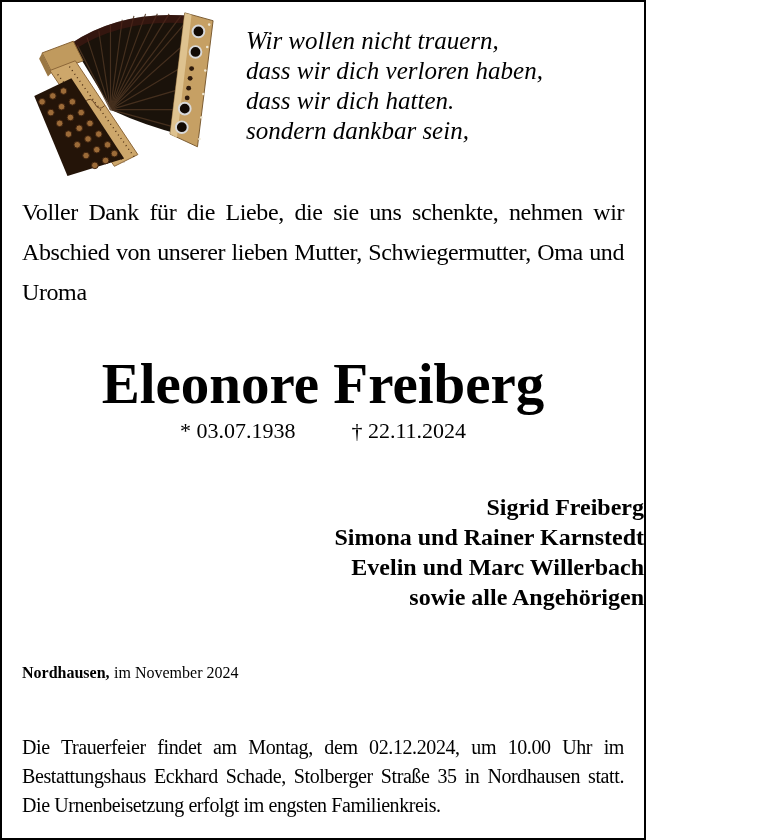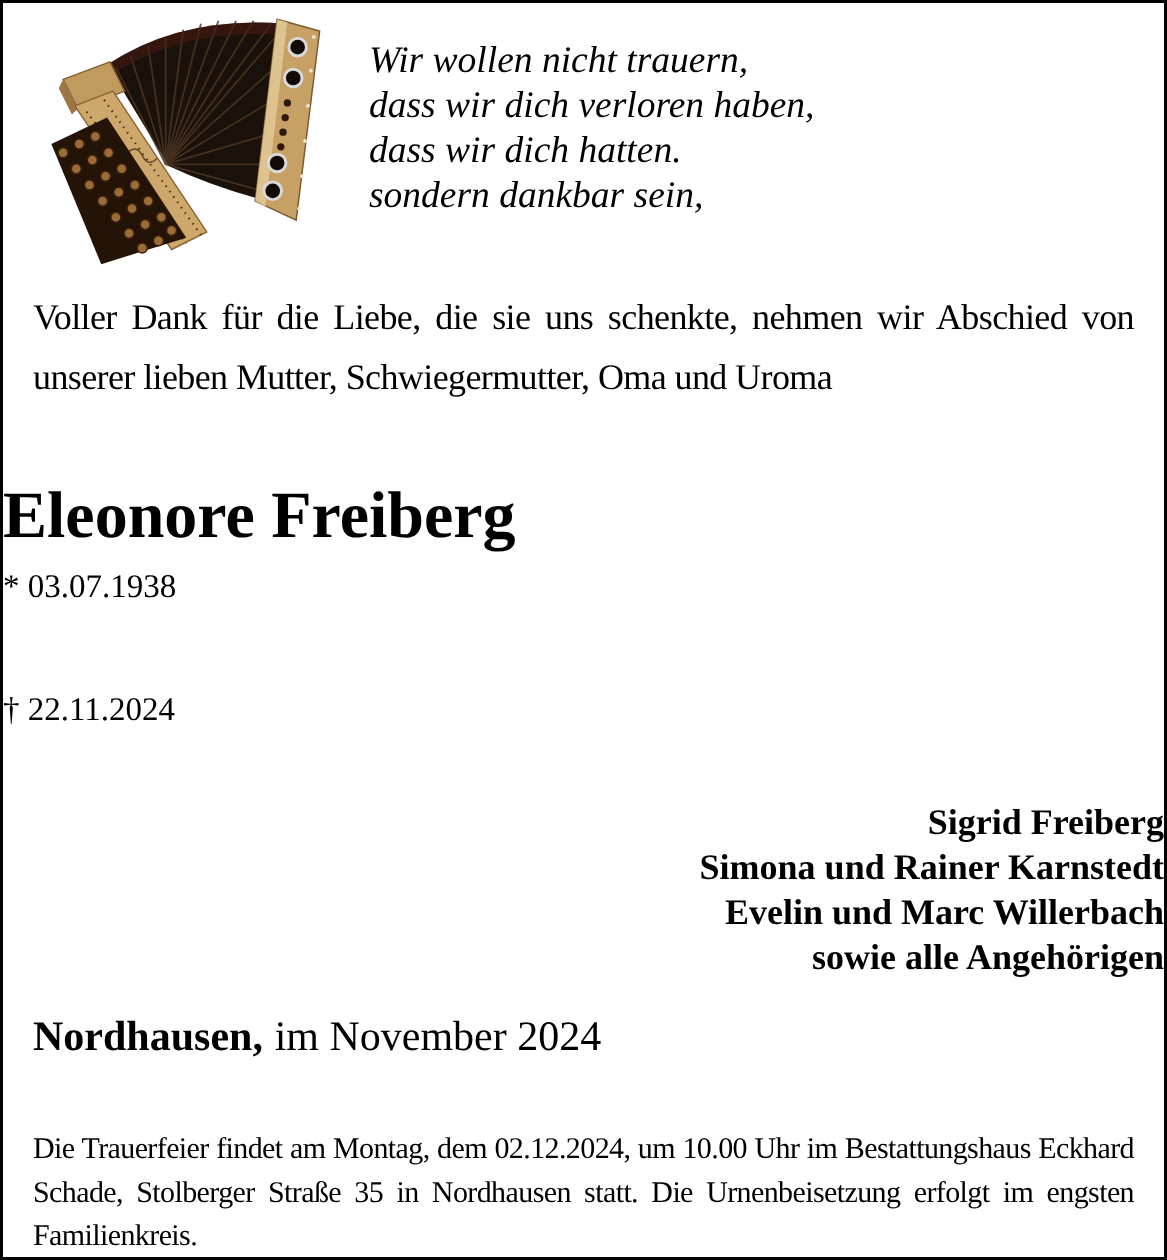--- a/index.html
+++ b/index.html
@@ -1,18 +1,18 @@
 <!DOCTYPE html>
 <html><head>
 <meta charset="utf-8">
 <style>
   html, body { margin: 0; padding: 0; background: #ffffff; }
   .page {
     position: relative;
-    width: 778px;
+    width: 646px;
     height: 840px;
     box-sizing: border-box;
     border: 2px solid #000000;
     background: #ffffff;
     color: #000000;
     font-family: "Liberation Serif", "DejaVu Serif", serif;
     overflow: hidden;
   }
   .header-row {
     display: flex;
@@ -34,43 +34,42 @@
   }
   .intro {
     margin: 8px 20px 0 20px;
     font-size: 24px;
     line-height: 40px;
     text-align: justify;
     letter-spacing: -0.4px;
   }
   .deceased-name {
     margin: 44px 0 0 0;
-    text-align: left;
-    font-size: 44px;
+    text-align: center;
+    font-size: 57px;
     line-height: 56px;
     font-weight: bold;
   }
   .dates-row {
     margin-top: 6px;
     display: flex;
     justify-content: center;
     gap: 56px;
     font-size: 22px;
     line-height: 26px;
-    flex-direction: column;
   }
   .mourners {
     margin: 48px 0 0 244px;
     font-size: 24px;
     line-height: 30px;
   }
   .mourners .name-line { font-weight: bold; text-align: right; }
   .place-date {
-    margin: 24px 0 0 20px;
-    font-size: 28px;
+    margin: 47px 0 0 20px;
+    font-size: 16px;
     line-height: 28px;
   }
   .place-date .place { font-weight: bold; }
   .place-date .date { margin-left: 0.28em; }
   .funeral {
     margin: 46px 20px 0 20px;
     font-size: 20px;
     line-height: 29px;
     text-align: justify;
     letter-spacing: -0.4px;

